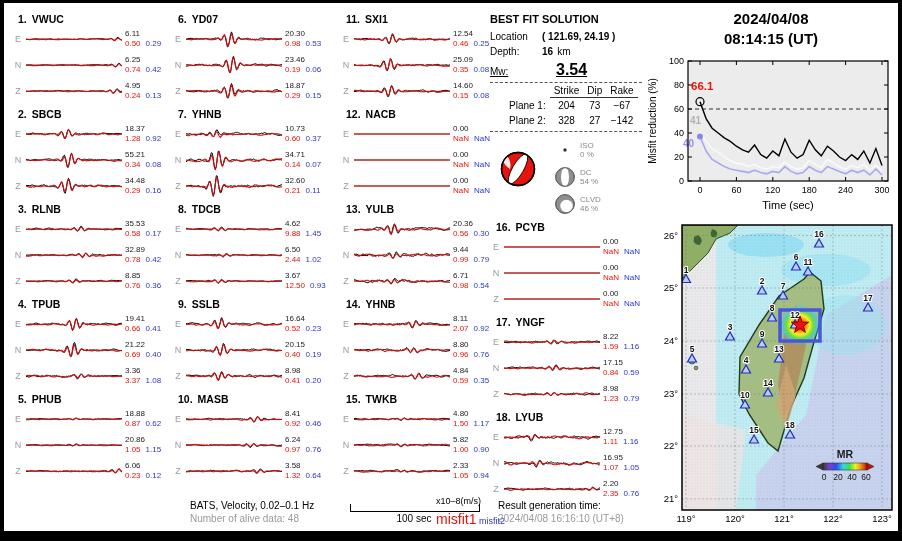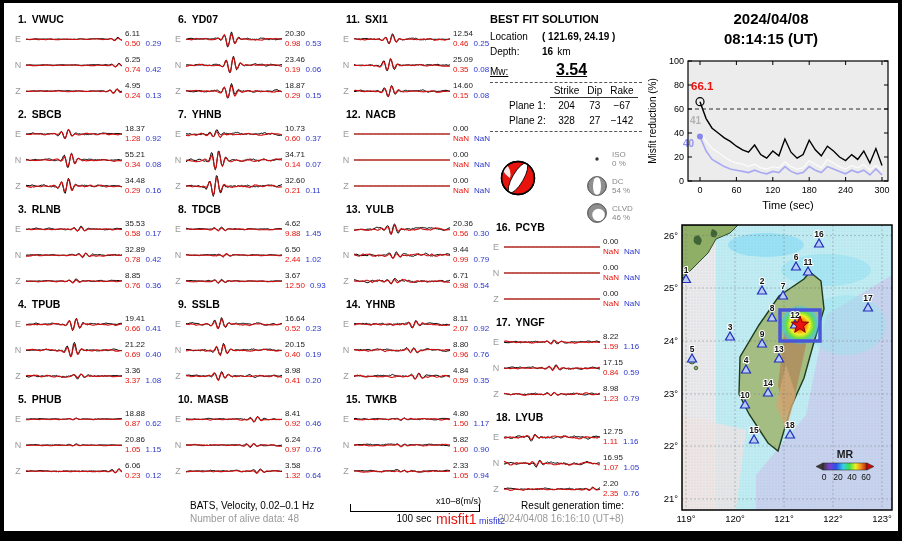--- a/index.html
+++ b/index.html
@@ -23,21 +23,21 @@
   .sol-lab{width:52px;flex:none;}
   .bold{font-weight:bold;}
   .mw-val{font-weight:bold;font-size:16px;margin-left:14px;}
   .unit{margin-left:4px;}
   .dash{border-top:1px dashed #555;margin:3px 0 2px 0;width:152px;}
   table.sol-table{border-collapse:collapse;font-size:10px;margin-left:2px;}
   table.sol-table th{font-weight:normal;text-align:center;padding:0 4px 1px 4px;border-bottom:1px solid #333;}
   table.sol-table th.blank{border-bottom:none;}
   table.sol-table td{text-align:center;padding:2px 4px;}
   table.sol-table td.rowlab{text-align:right;padding-left:17px;}
-  .sol-mech{display:flex;margin-top:14px;gap:32px;}
+  .sol-mech{display:flex;margin-top:5px;}
   .mech-main{margin:10px 6px 0 6px;}
   .mech-items{display:flex;flex-direction:column;gap:1px;margin-left:8px;}
   .mech-item{display:flex;align-items:center;gap:4px;height:26px;}
   .mech-lbl{font-size:8px;color:#888;line-height:1.15;}
   
   .rightcol{position:absolute;left:642px;top:0;width:250px;height:528px;}
   .hdr{ text-align:center;font-weight:bold;font-size:15px;line-height:1.35;margin-top:6px;color:#000;}
   .chartbox{position:absolute;left:0;top:50px;width:250px;height:162px;}
   .mapbox{position:absolute;left:0;top:212px;width:250px;height:316px;}
   
@@ -1083,21 +1083,21 @@
     <div>BATS, Velocity, 0.02–0.1 Hz</div>
     <div class="sub">Number of alive data: 48</div>
   </div>
   <div class="scalebar"></div>
   <div class="scalebar-label">100 sec</div>
   <div class="units">
     <div>x10–8(m/s)</div>
     <div><span class="m1" style="font-size:14px">misfit1</span>
          <span class="m2" style="font-size:9px">misfit2</span></div>
   </div>
-  <div class="foot" style="left:494px;top:497px;text-align:right;">
+  <div class="foot" style="left:494px;top:497px;">
     <div>Result generation time:</div>
     <div class="sub">2024/04/08 16:16:10 (UT+8)</div>
   </div>
 
   <div class="rightcol">
     <div class="hdr">
       <div>2024/04/08</div>
       <div>08:14:15  (UT)</div>
     </div>
     <div class="chartbox" id="misfit-chart"><svg width="250" height="162" viewBox="0 0 250 162">

